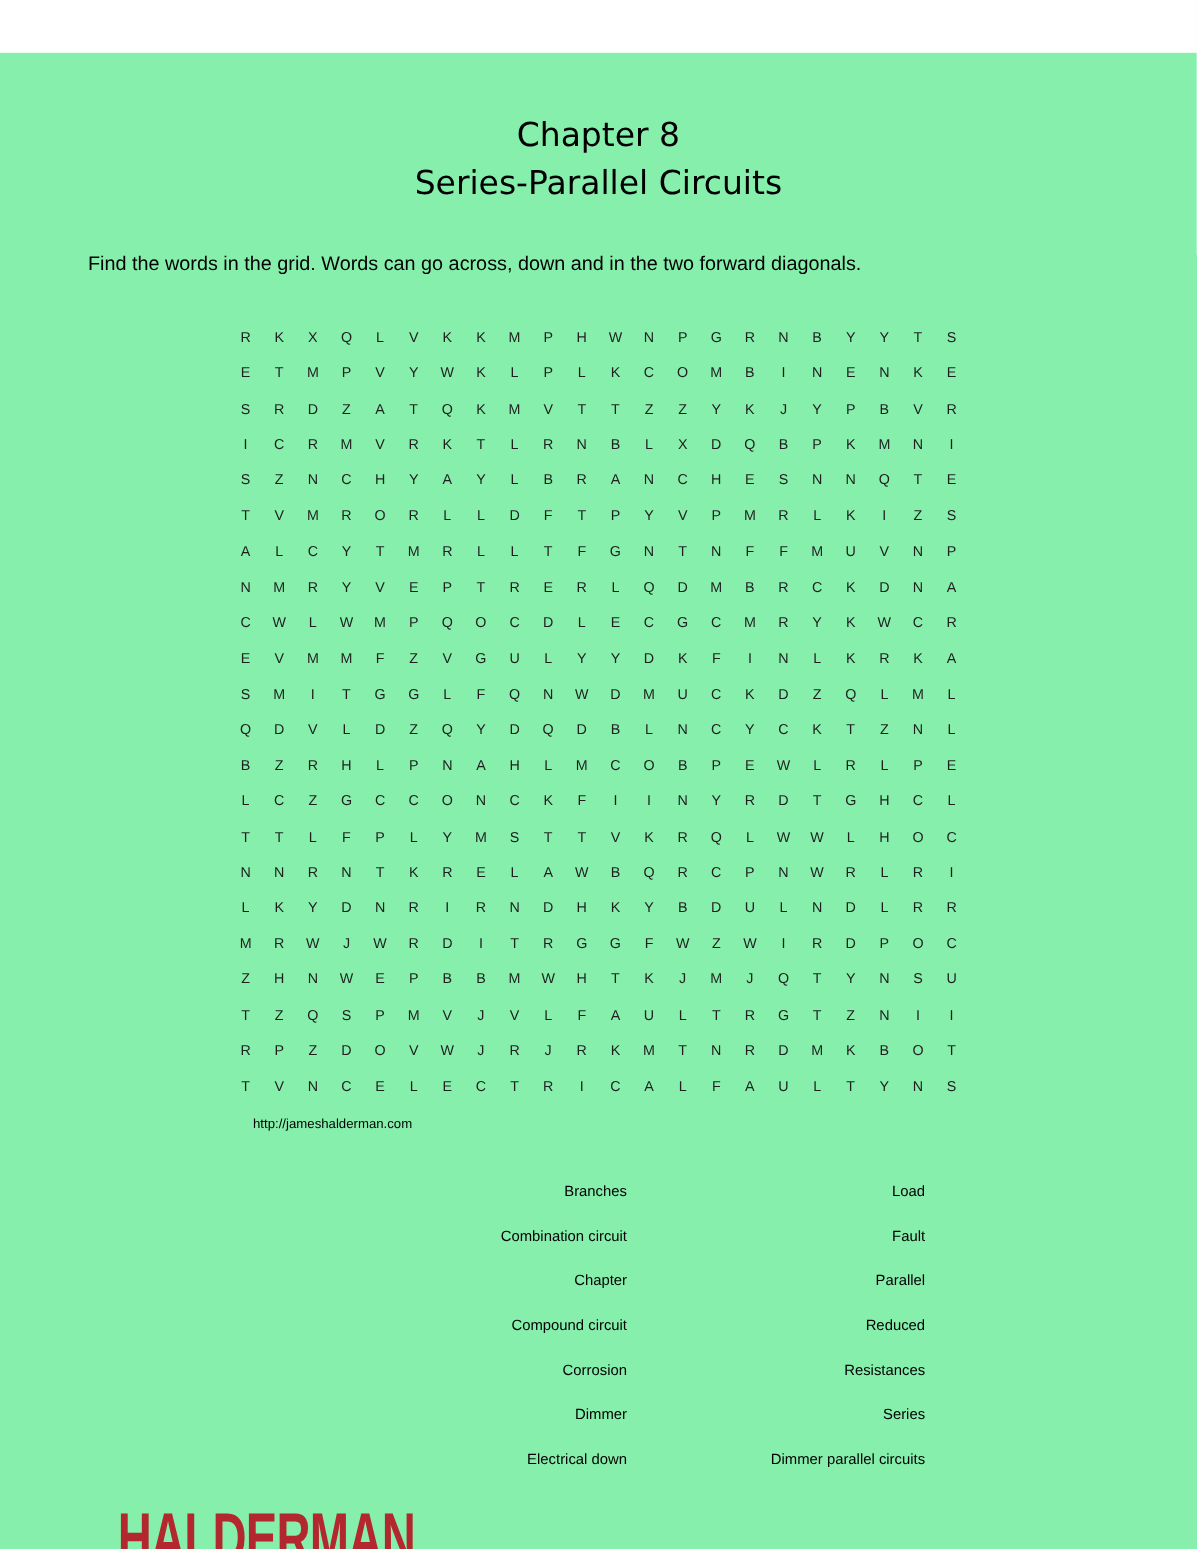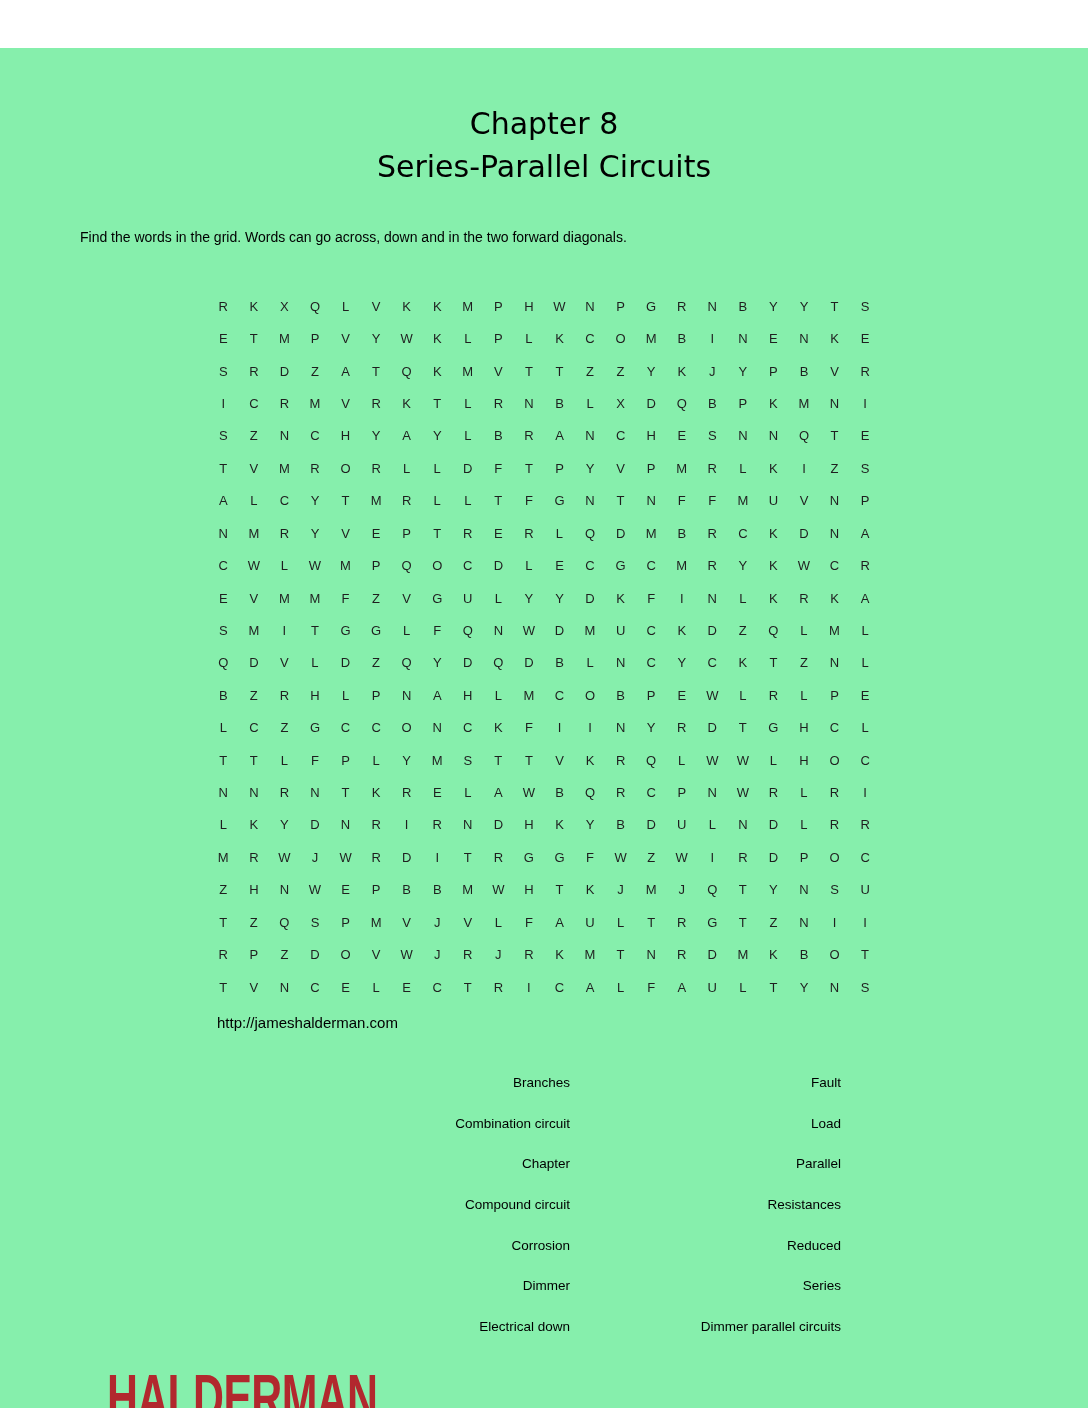--- a/index.html
+++ b/index.html
@@ -21,43 +21,43 @@
     text-align: center;
     font-family: "DejaVu Sans", sans-serif;
     font-size: 30px;
     line-height: 43px;
     color: #000;
   }
   .instructions {
     position: absolute;
     left: 80px;
     top: 181px;
-    font-size: 14px;
+    font-size: 18px;
     color: #000;
   }
   .wordsearch {
     position: absolute;
     left: 208px;
     top: 242px;
     display: grid;
     grid-template-columns: repeat(22, 30.57px);
     grid-auto-rows: 32.43px;
   }
   .wordsearch .cell {
     display: flex;
     align-items: center;
     justify-content: center;
     font-size: 13px;
     color: #1f1f1f;
   }
   .source-url {
     position: absolute;
-    left: 217px;
+    left: 230px;
     top: 966px;
-    font-size: 15px;
+    font-size: 12px;
     color: #000;
   }
   .word-col {
     position: absolute;
     width: 320px;
     text-align: right;
     font-size: 13.5px;
     color: #000;
   }
   .word-col.left  { left: 250px; top: 1015px; }
@@ -589,25 +589,25 @@
   <div class="word-col left" id="words-left">
       <div class="word-item">Branches</div>
       <div class="word-item">Combination circuit</div>
       <div class="word-item">Chapter</div>
       <div class="word-item">Compound circuit</div>
       <div class="word-item">Corrosion</div>
       <div class="word-item">Dimmer</div>
       <div class="word-item">Electrical down</div>
     </div>
   <div class="word-col right" id="words-right">
+      <div class="word-item">Load</div>
       <div class="word-item">Fault</div>
-      <div class="word-item">Load</div>
       <div class="word-item">Parallel</div>
+      <div class="word-item">Reduced</div>
       <div class="word-item">Resistances</div>
-      <div class="word-item">Reduced</div>
       <div class="word-item">Series</div>
       <div class="word-item">Dimmer parallel circuits</div>
     </div>
 
   <div class="logo-text" style="color: rgb(178, 40, 46);">HALDERMAN</div>
   <div class="logo-url" style="color: rgb(87, 87, 90);">WWW.JAMESHALDERMAN.COM</div>
 
 </div>
 
 </body></html>

